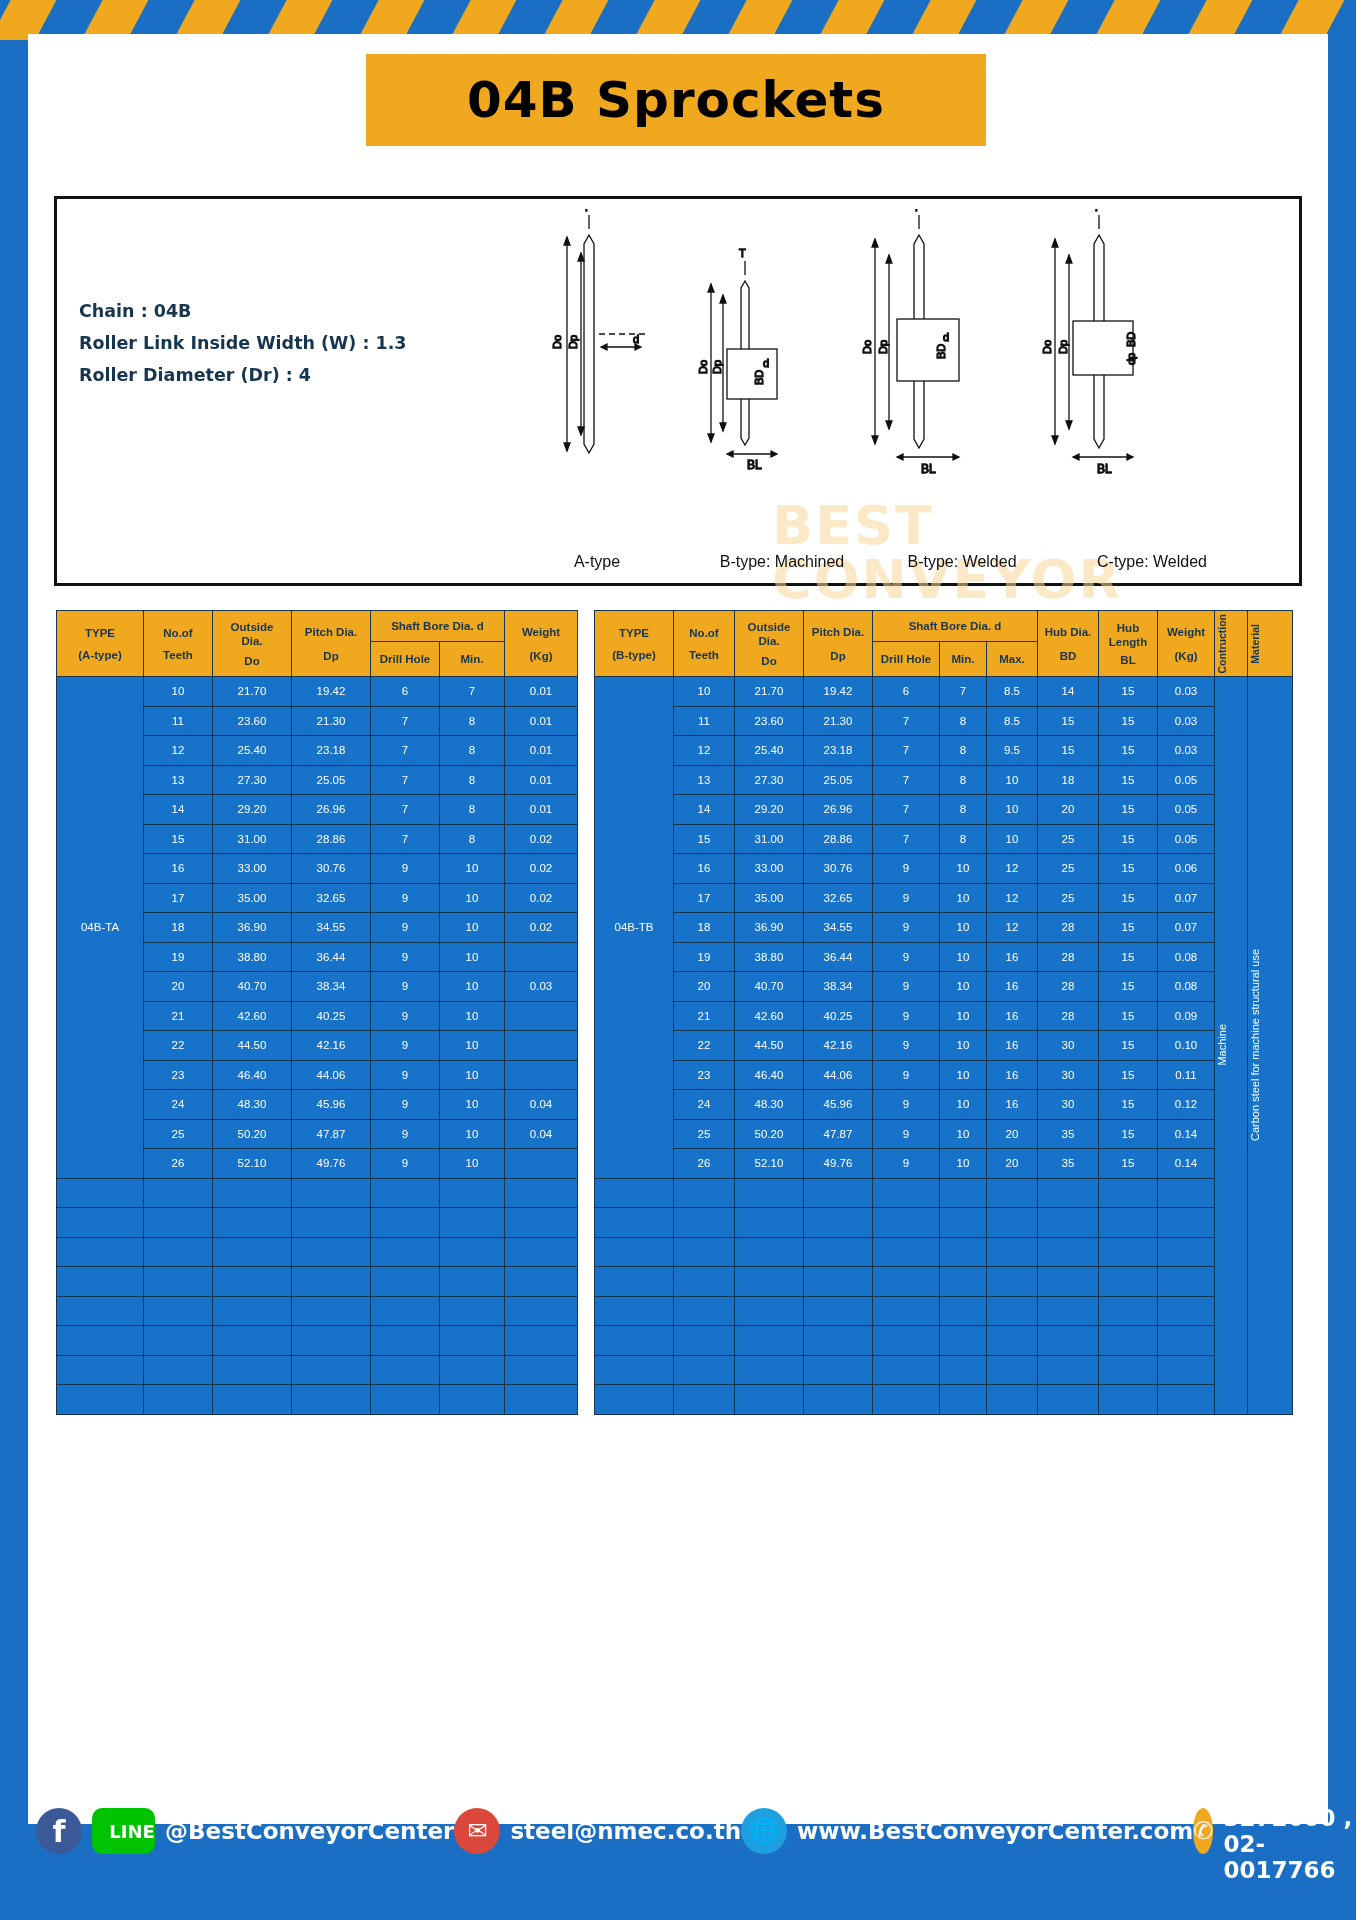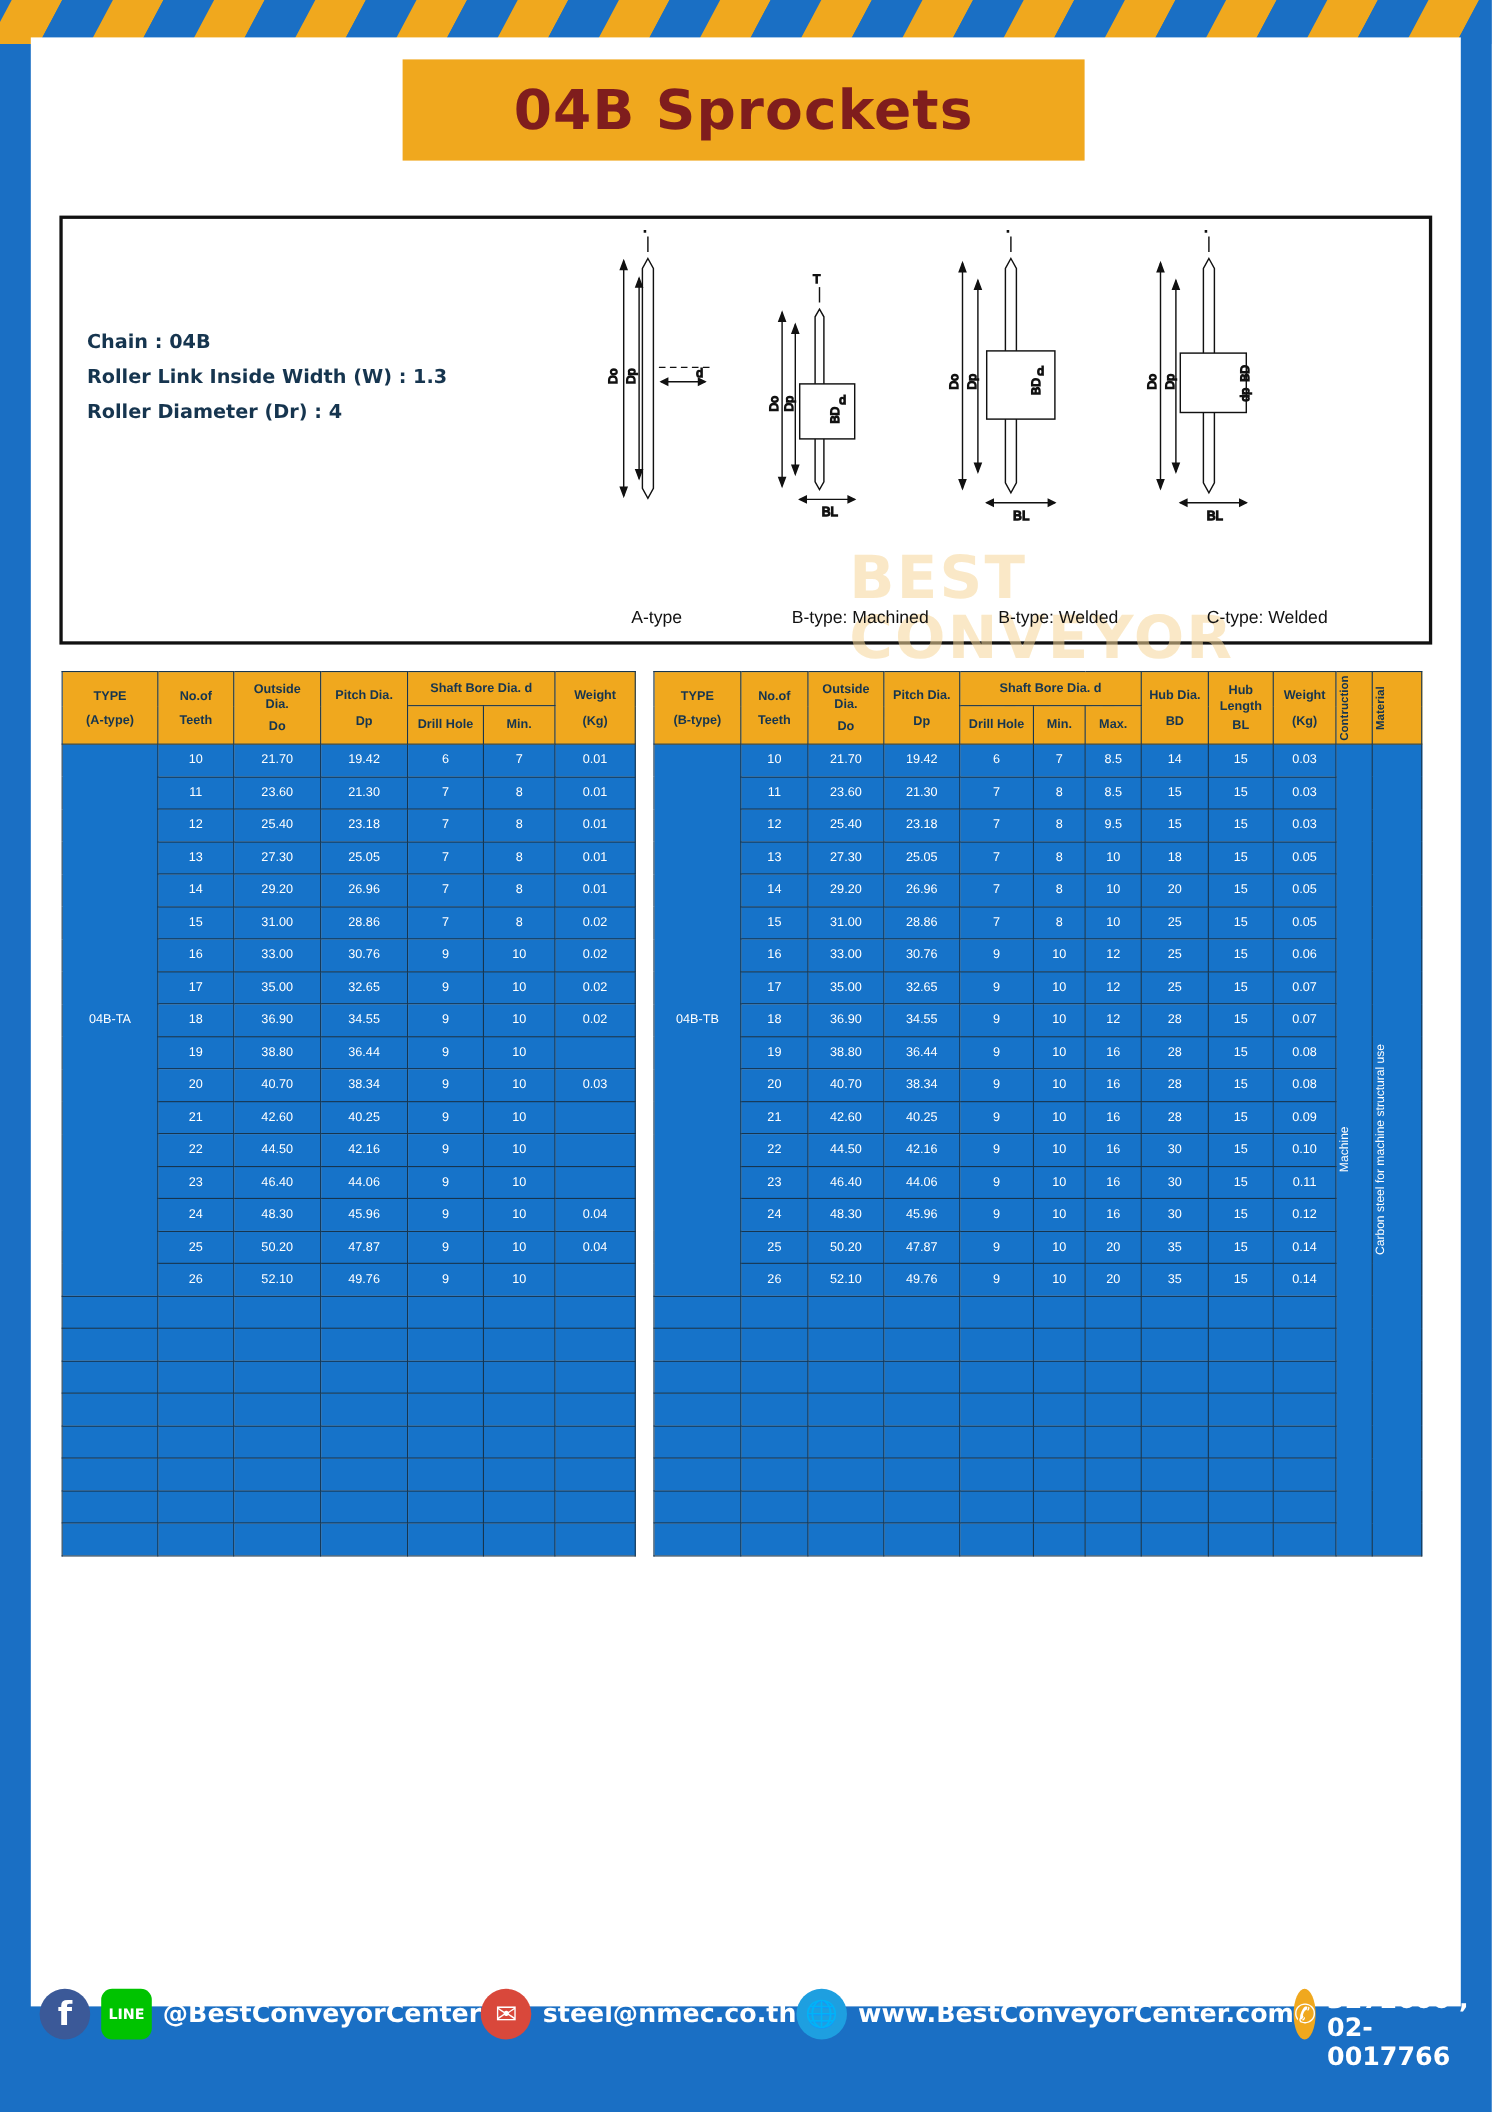--- a/index.html
+++ b/index.html
@@ -28,21 +28,21 @@
     background:#ffffff;
     box-sizing:border-box;
   }
   
   .title-box{
     position:absolute;left:366px;top:54px;width:620px;height:92px;
     background:#f0a81e;
     display:flex;align-items:center;justify-content:center;
   }
   .title-box span{
-    font-size:50px;font-weight:bold;color:#7f1d1d;letter-spacing:1px;
+    font-size:50px;font-weight:bold;color:#000000;letter-spacing:1px;
     font-family:"DejaVu Sans", sans-serif;
   }
   
   .spec-box{
     position:absolute;left:54px;top:196px;width:1248px;height:390px;
     border:3px solid #111;background:#ffffff;box-sizing:border-box;
   }
   .spec-list{
     position:absolute;left:22px;top:96px;color:#16354f;font-size:17.5px;
     font-weight:bold;line-height:32px;
@@ -862,21 +862,21 @@
             <td class="empty">&nbsp;</td>
             <td class="empty">&nbsp;</td>
           </tr>
         </tbody>
     </table>
   </div>
 
   <div class="footer">
     <div class="fitem">
       <span class="circle-ico" style="background:#3b5998;font-weight:bold;font-size:30px;">f</span>
-      <span class="circle-ico" style="background:#00c300;border-radius:10px;font-size:13px;">LINE</span>
+      <span class="circle-ico" style="background:#00c300;border-radius:10px;font-size:18px;padding-left:17px;">LINE</span>
       <span>@BestConveyorCenter</span>
     </div>
     <div class="fsep"></div>
     <div class="fitem">
       <span class="circle-ico" style="background:#d9483b;">✉</span>
       <span>steel@nmec.co.th</span>
     </div>
     <div class="fsep"></div>
     <div class="fitem">
       <span class="circle-ico" style="background:#1e9fe0;">🌐</span>

